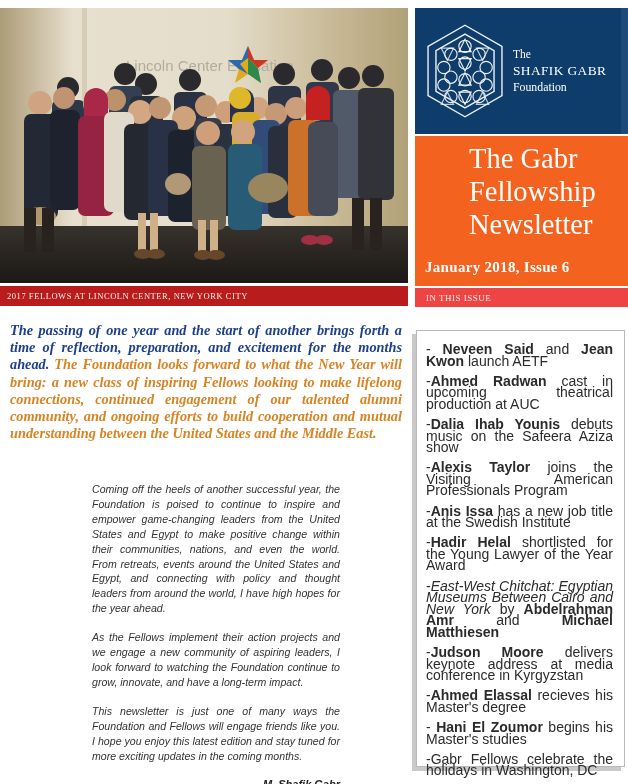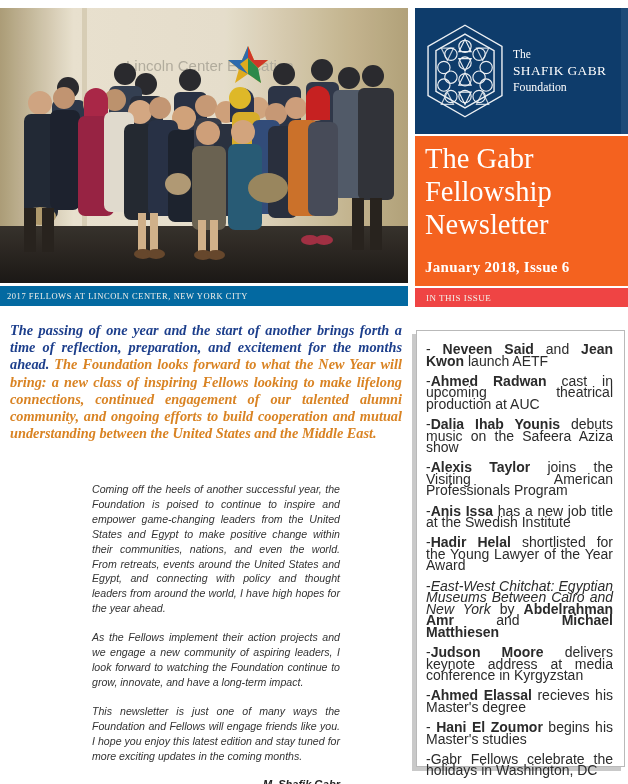--- a/index.html
+++ b/index.html
@@ -12,21 +12,21 @@
   .page{position:relative;width:628px;height:784px;background:#fff;}
 
   
   .left-col{position:absolute;left:0;top:0;width:408px;height:784px;}
 
   .photo-wrap{position:absolute;left:0;top:8px;width:408px;height:275px;overflow:hidden;background:#2b2b2b;}
   .photo-svg{display:block;width:408px;height:275px;}
 
   .photo-caption{
     position:absolute;left:0;top:286px;width:408px;height:20px;
-    background:#0369a1;color:#f2f0ea;
+    background:#b91c1c;color:#f2f0ea;
     font-family:"Liberation Serif", serif;
     font-size:8.5px;letter-spacing:.55px;
     display:flex;align-items:center;padding-left:7px;
     box-sizing:border-box;
   }
 
   .lede{
     position:absolute;left:10px;top:322px;width:392px;
     font-family:"Liberation Serif", serif;
     font-weight:bold;font-style:italic;
@@ -70,21 +70,21 @@
   .brand-words .l2{font-size:13.4px;letter-spacing:.4px;}
   .brand-words .l3{font-size:11.8px;}
   .brandbar .edge{position:absolute;right:0;top:0;width:7px;height:126px;background:#1d4a78;}
 
   .titleblock{
     position:absolute;left:0;top:136px;width:213px;height:150px;
     background:#f4621f;color:#fff;box-sizing:border-box;padding:6px 0 0 10px;
   }
   .titleblock .big{
     font-family:"Liberation Serif", serif;
-    font-size:28.5px;line-height:33px;font-weight:normal;
+    font-size:28.5px;line-height:33px;font-weight:normal;margin-left:44px;
   }
   .titleblock .issue{
     position:absolute;left:10px;bottom:10px;
     font-family:"Liberation Serif", serif;
     font-size:15px;font-weight:bold;letter-spacing:.3px;
   }
 
   .inthisissue{
     position:absolute;left:0;top:288px;width:213px;height:19px;
     background:#ef4444;color:#f2f0ea;

